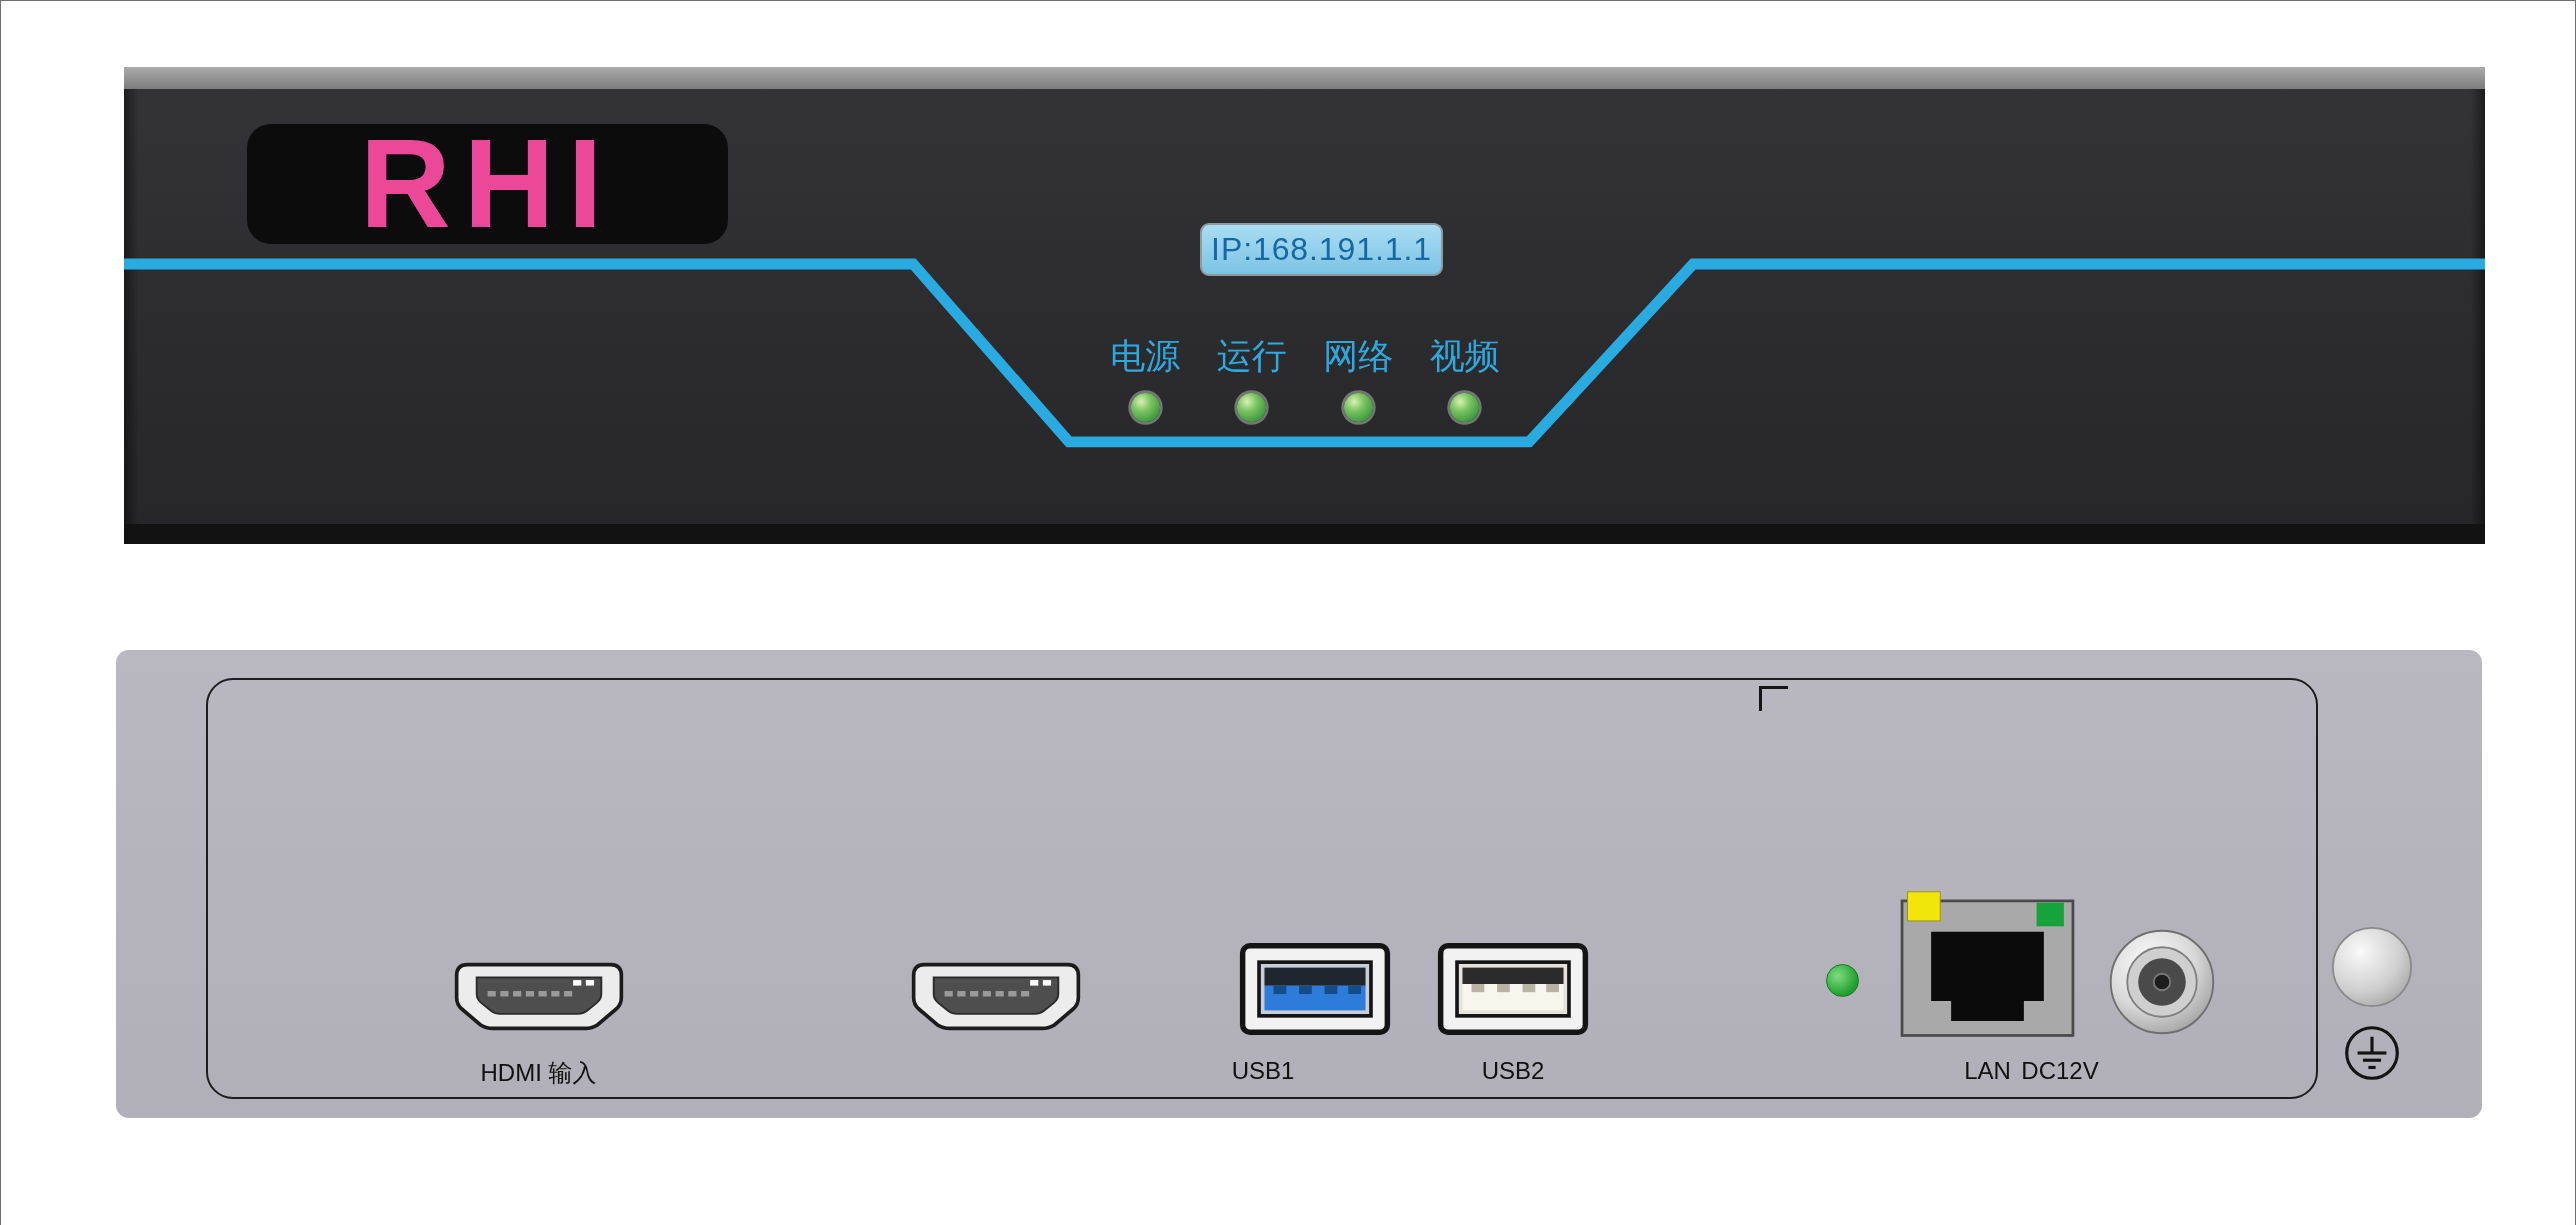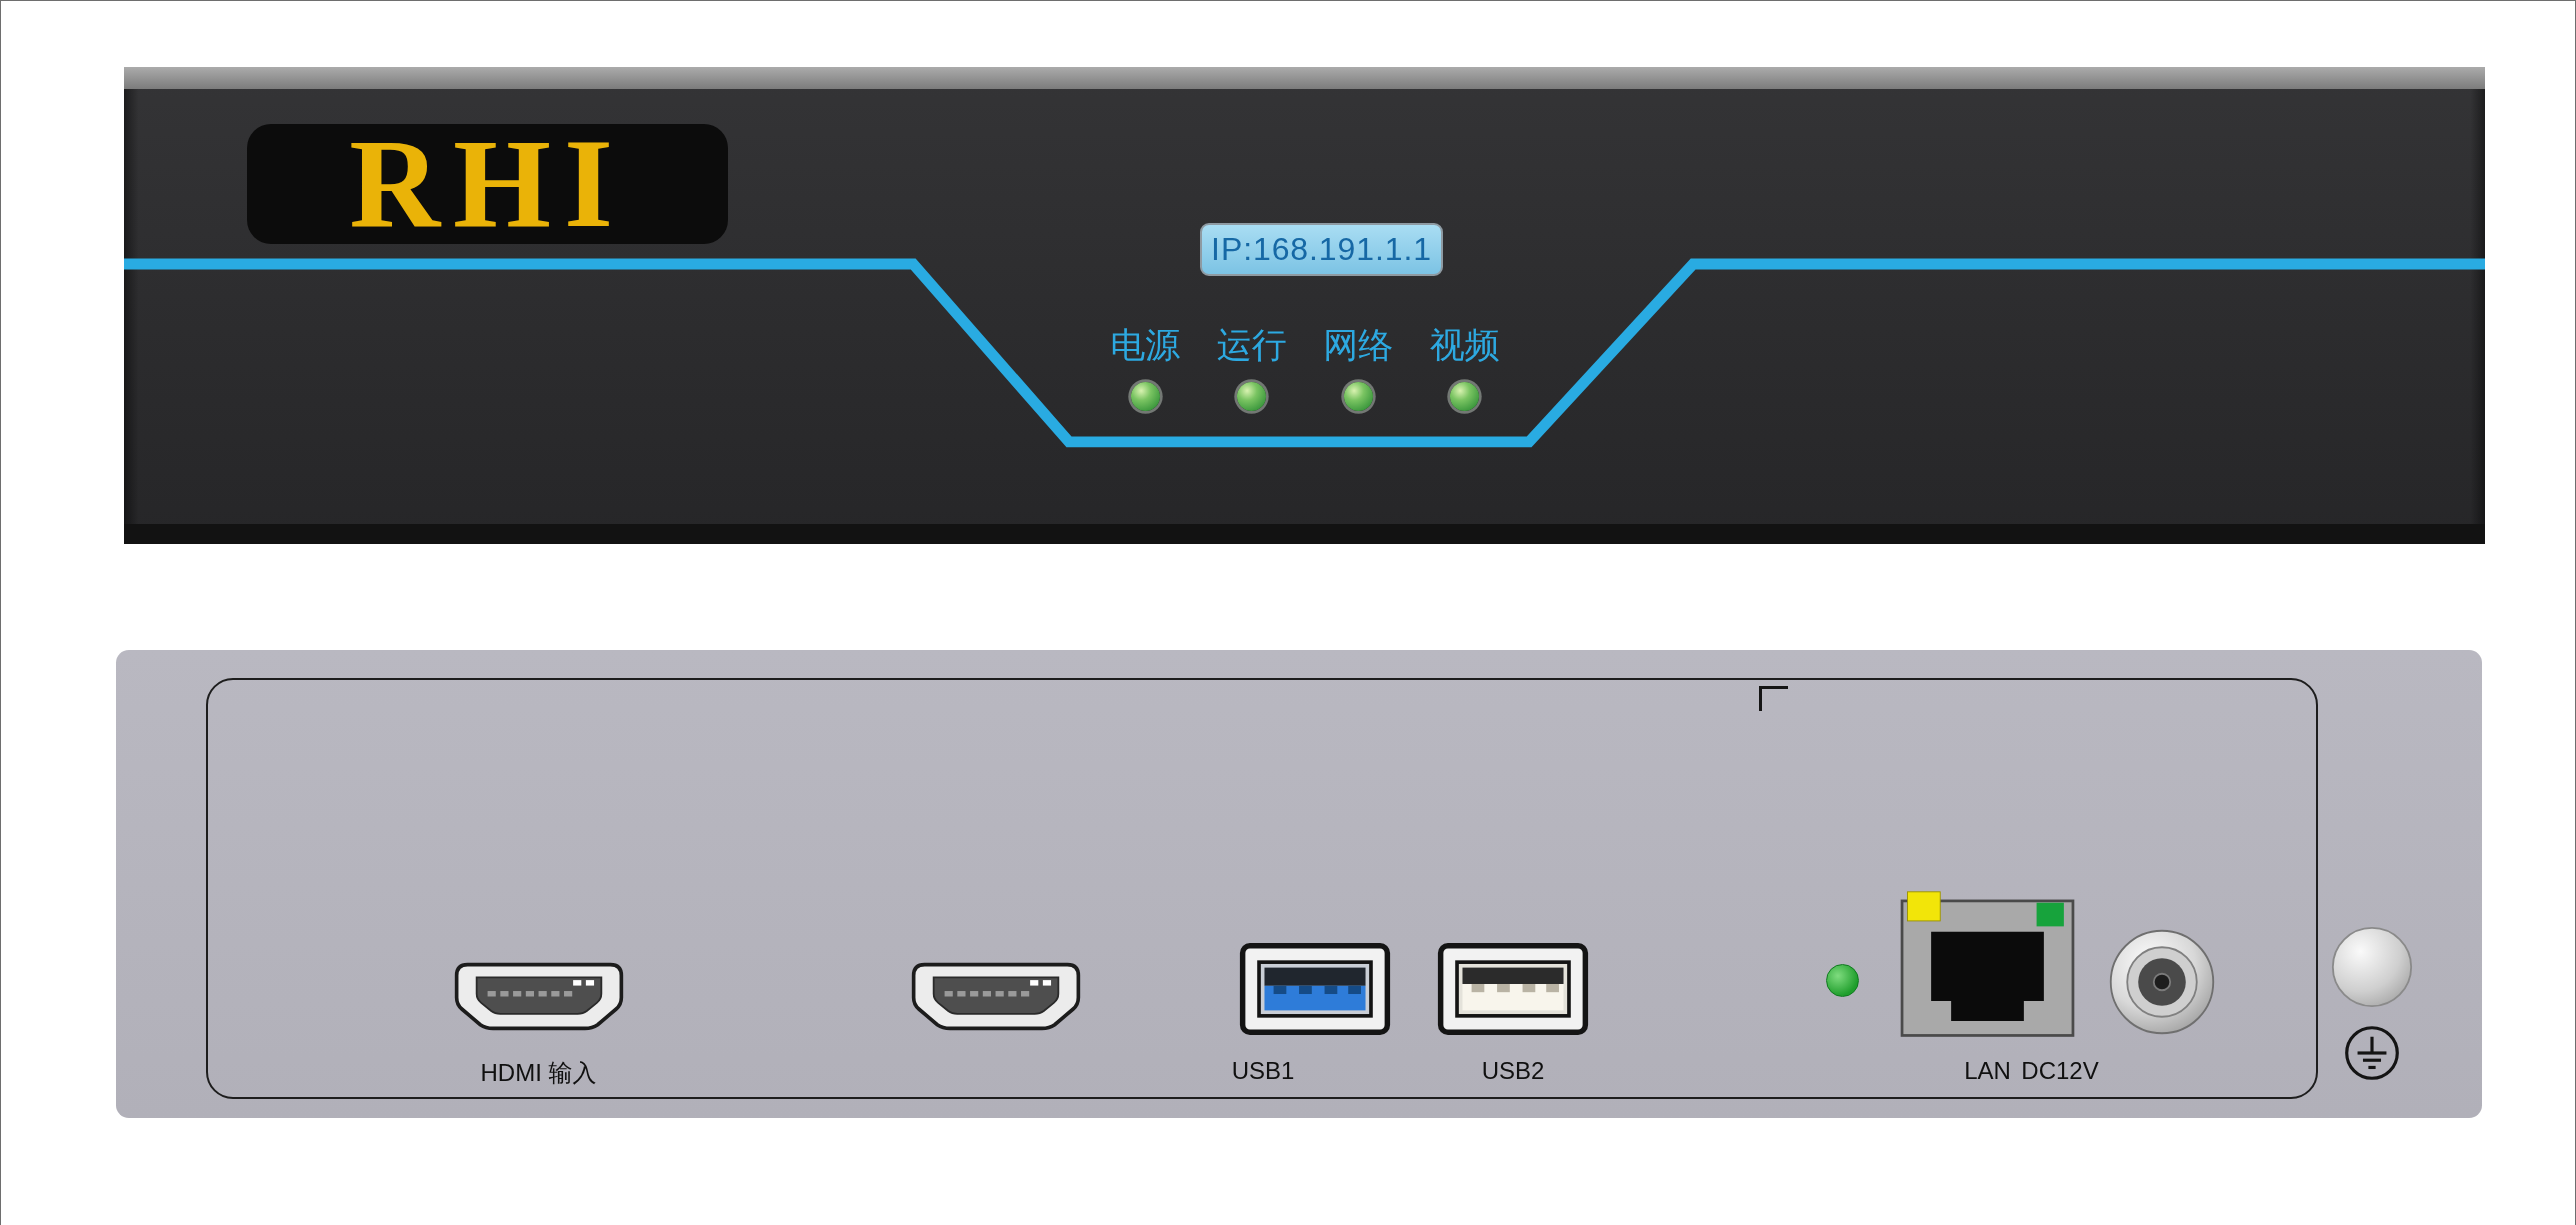--- a/index.html
+++ b/index.html
@@ -24,33 +24,33 @@
   }
   .front-bottom-edge{
     position:absolute;left:0;bottom:0;width:100%;height:20px;background:#121212;
   }
   .logo-plate{
     position:absolute;left:123px;top:57px;width:481px;height:120px;
     background:#0c0c0c;border-radius:24px;
     display:flex;align-items:center;justify-content:center;
   }
   .logo-text{
-    font-family:Liberation Serif, serif;font-weight:bold;
-    font-size:126px;line-height:1;color:#eab308;letter-spacing:12.8px;
+    font-family:Liberation Sans, sans-serif;font-weight:bold;
+    font-size:126px;line-height:1;color:#ec4899;letter-spacing:12.8px;
   }
   .accent-stripe{position:absolute;left:0;top:0;width:2361px;height:477px;}
   .lcd{
     position:absolute;left:1060px;top:156px;width:243px;height:53px;
     background:linear-gradient(180deg,#a9ddf3,#7cc3e4);
     border:2.7px solid #8e9aa2;border-radius:9px;box-sizing:border-box;
     display:flex;align-items:center;justify-content:center;margin-left:16px;
   }
   .lcd-text{font-size:32px;color:#1668a5;letter-spacing:0.9px;}
   .led-group{
-    position:absolute;left:968px;top:255px;width:426px;
+    position:absolute;left:968px;top:266px;width:426px;
     display:flex;justify-content:center;
   }
   .led-item{width:107px;display:flex;flex-direction:column;align-items:center;gap:12.8px;}
   .led-label{font-size:35px;color:#2da9e1;white-space:nowrap;}
   .led-dot{
     width:29px;height:29px;border-radius:50%;
     background:radial-gradient(circle at 35% 30%,#d8f2b0 0%,#7ac462 35%,#3f9a3f 75%,#2f7d2f 100%);
     box-shadow:0 0 0 2.7px rgba(205,215,205,.45);
   }
 

